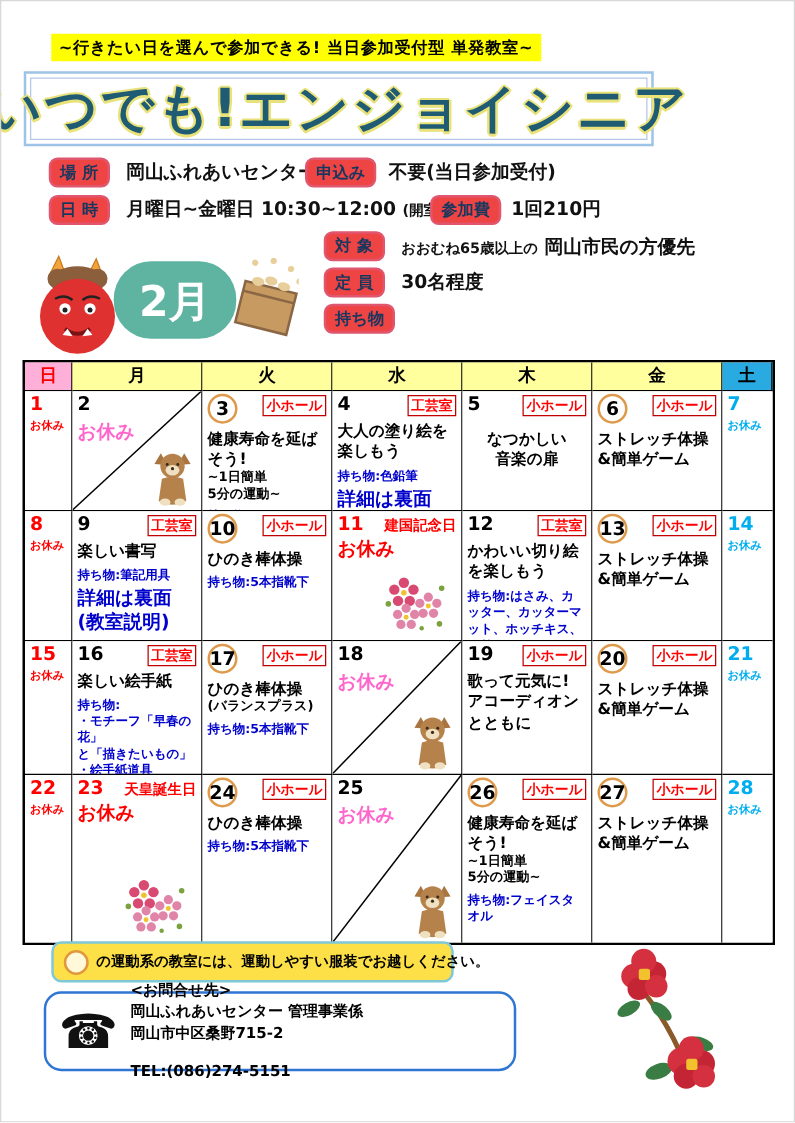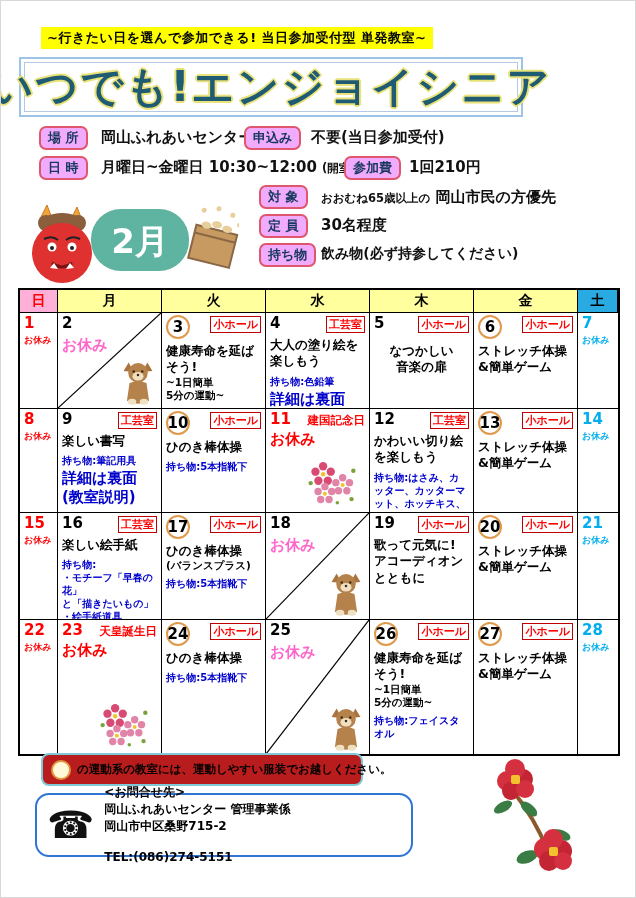--- a/index.html
+++ b/index.html
@@ -6,21 +6,21 @@
   body{font-family:"DejaVu Sans","Liberation Sans",sans-serif;}
   .page{position:relative;width:636px;height:898px;background:#fff;border:1px solid #d8d8d8;box-sizing:border-box;overflow:hidden;}
   
   .banner{position:absolute;left:40px;top:26px;background:#FFFF00;color:#000;font-weight:bold;font-size:13px;padding:2px 6px;letter-spacing:0.5px;}
   
   .title-outer{position:absolute;left:18px;top:56px;width:504px;height:60px;border:2px solid #9DC3E6;box-sizing:border-box;background:#fff;}
   .title-inner{position:absolute;inset:3px;border:1px solid #B4C7E7;display:flex;align-items:center;justify-content:center;}
   .big-title{margin:0;font-size:42px;font-weight:bold;color:#1F5B73;letter-spacing:2px;white-space:nowrap;
     text-shadow:-2px 0 #E9E27A,2px 0 #E9E27A,0 -2px #E9E27A,0 2px #E9E27A,-1px -1px #E9E27A,1px -1px #E9E27A,-1px 1px #E9E27A,1px 1px #E9E27A;}
   
-  .badge{position:absolute;background:#f0abfc;border:2px solid #E0566E;border-radius:7px;color:#17375E;font-weight:bold;font-size:13px;padding:1px 7px;white-space:nowrap;}
+  .badge{position:absolute;background:#ef4444;border:2px solid #E0566E;border-radius:7px;color:#17375E;font-weight:bold;font-size:13px;padding:1px 7px;white-space:nowrap;}
   .ival{position:absolute;color:#111;font-weight:bold;font-size:15px;white-space:nowrap;}
   .ival small{font-size:11.5px;}
   .ival .pref{font-size:11.5px;}
   
   .month-art{position:absolute;left:18px;top:198px;width:220px;height:92px;}
   
   .calwrap{position:absolute;left:17px;top:287px;width:602px;height:468px;border:2px solid #000;box-sizing:border-box;}
   .calgrid{display:grid;width:100%;height:100%;grid-template-columns:38px 1fr 1fr 1fr 1fr 1fr 40px;grid-template-rows:23px 96px 104px 107px 1fr;}
   .hcell{border-right:1.5px solid #000;border-bottom:1.5px solid #000;display:flex;align-items:center;justify-content:center;font-weight:bold;font-size:14px;box-sizing:border-box;}
   .hcell.sun{background:#FFB0D8;color:#FF0000;}
@@ -42,21 +42,21 @@
   .closed-magenta{color:#FF66CC;font-size:15px;margin-top:4px;}
   .closed-red{color:#FF0000;font-size:15px;margin-top:2px;}
   .etitle{font-size:12.5px;font-weight:bold;line-height:1.3;margin-top:4px;white-space:pre-line;color:#000;}
   .etitle.center{text-align:center;margin-top:10px;}
   .esub{font-size:10.5px;font-weight:bold;color:#000;line-height:1.25;white-space:pre-line;}
   .bring{color:#0000CC;font-size:10px;font-weight:bold;margin-top:5px;line-height:1.3;}
   .enote{color:#0000CC;font-size:15px;font-weight:bold;margin-top:2px;}
   .art{position:absolute;pointer-events:none;}
   .diag{position:absolute;inset:0;width:100%;height:100%;}
   
-  .note-box{position:absolute;left:40px;top:752px;width:322px;height:33px;background:#b91c1c;border:2px solid #7EC8D8;border-radius:8px;box-sizing:border-box;display:flex;align-items:center;padding:0 8px;gap:6px;}
+  .note-box{position:absolute;left:40px;top:752px;width:322px;height:33px;background:#fde047;border:2px solid #7EC8D8;border-radius:8px;box-sizing:border-box;display:flex;align-items:center;padding:0 8px;gap:6px;}
   .o-circle{width:16px;height:16px;border:2.5px solid #E2973F;border-radius:50%;flex:0 0 auto;background:#FFF9D9;}
   .note-text{font-size:11.5px;font-weight:bold;color:#000;white-space:nowrap;}
   .contact-box{position:absolute;left:34px;top:792px;width:378px;height:64px;border:2.5px solid #2E75D4;border-radius:14px;box-sizing:border-box;background:#fff;display:flex;align-items:center;padding:4px 10px;gap:10px;}
   .phone{font-size:38px;line-height:1;color:#111;flex:0 0 auto;}
   .contact-lines{font-size:12px;font-weight:bold;color:#000;line-height:1.4;}
   .contact-lines .addr-row{display:flex;gap:14px;flex-direction:column;}
   .camellia{position:absolute;left:482px;top:756px;width:96px;height:124px;}
 </style>
 </head>
 <body>
@@ -87,21 +87,20 @@
   <div class="badge" style="left:258px;top:184px;">対 象</div>
   <div class="ival" style="left:320px;top:187px;">
     <span class="pref">おおむね65歳以上の</span>
     <span>岡山市民の方優先</span>
   </div>
 
   <div class="badge" style="left:258px;top:213px;">定 員</div>
   <div class="ival" style="left:320px;top:215px;">30名程度</div>
 
   <div class="badge" style="left:258px;top:242px;">持ち物</div>
-  <div class="ival" style="left:320px;top:244px;font-size:14px;">飲み物(必ず持参してください)</div>
 
   <svg class="month-art" viewBox="0 0 220 92">
     <g>
       <polygon points="28,6 34,22 20,22" fill="#F2A33C" stroke="#C87A1E" stroke-width="1"></polygon>
       <polygon points="58,8 64,24 50,24" fill="#F2A33C" stroke="#C87A1E" stroke-width="1"></polygon>
       <ellipse cx="43" cy="26" rx="22" ry="12" fill="#8B5E3C"></ellipse>
       <circle cx="27" cy="24" r="8" fill="#8B5E3C"></circle>
       <circle cx="59" cy="24" r="8" fill="#8B5E3C"></circle>
       <circle cx="43" cy="54" r="30" fill="#E03131"></circle>
       <circle cx="33" cy="48" r="4.5" fill="#fff"></circle>

